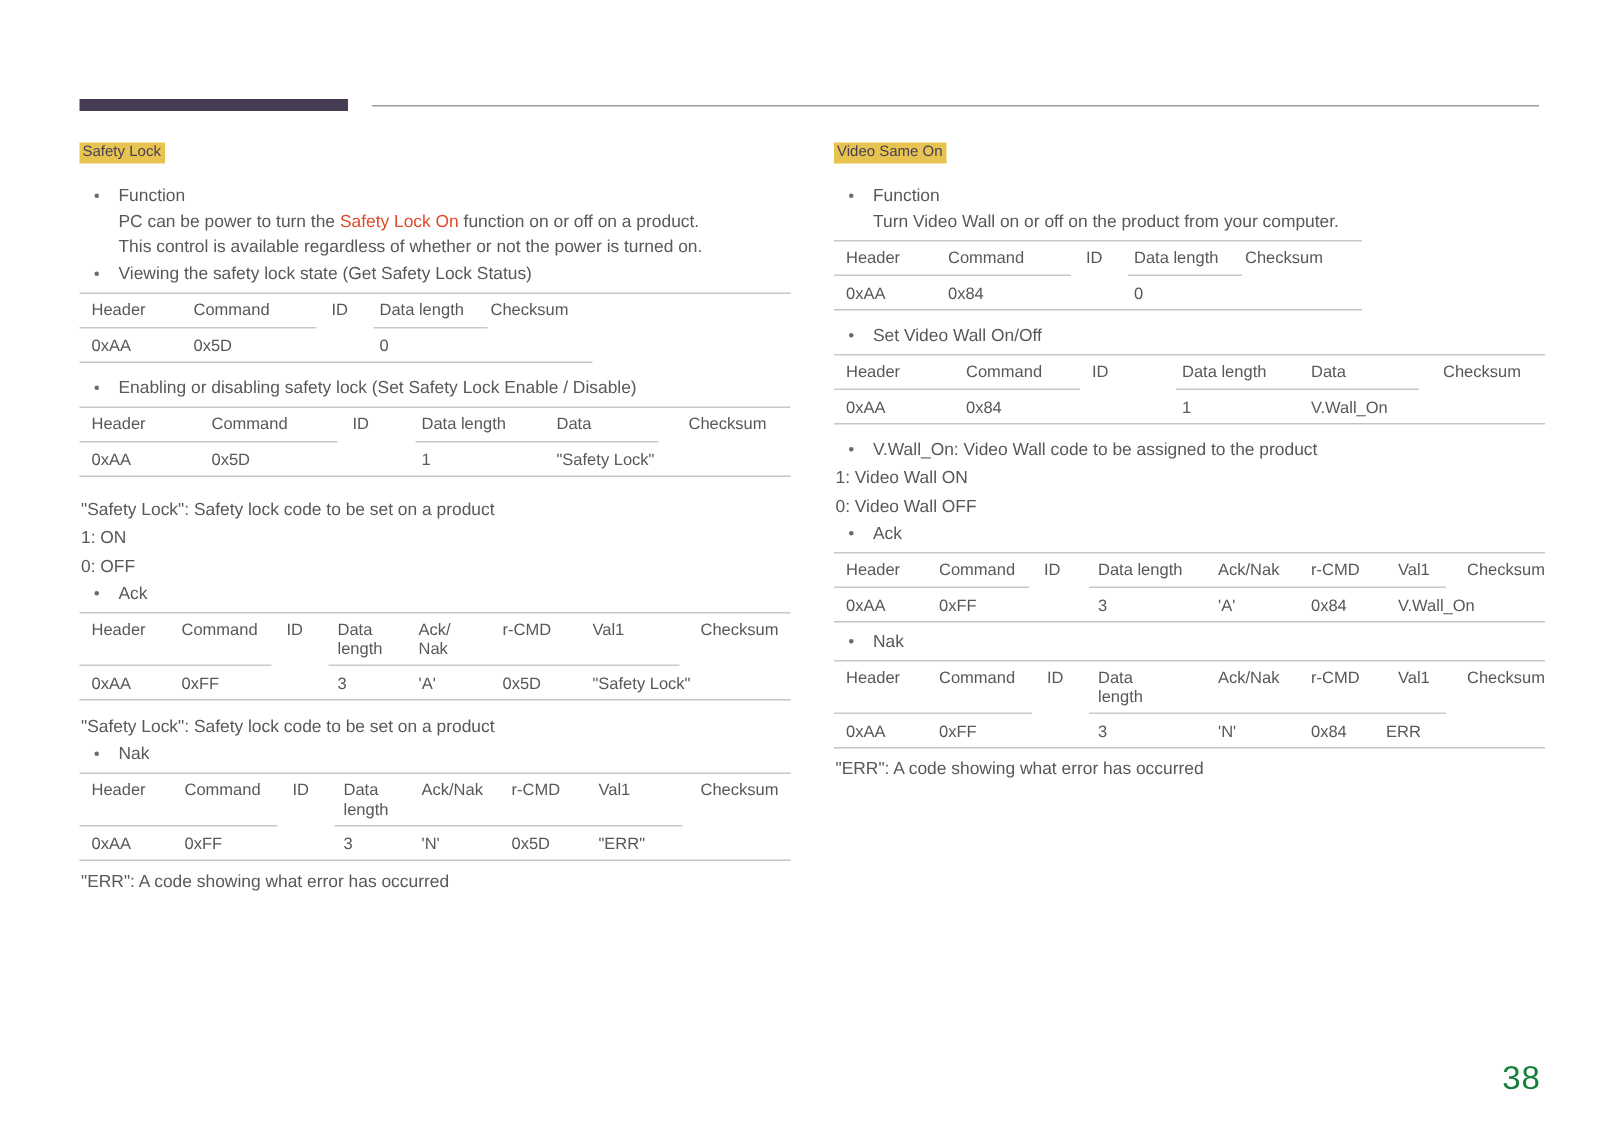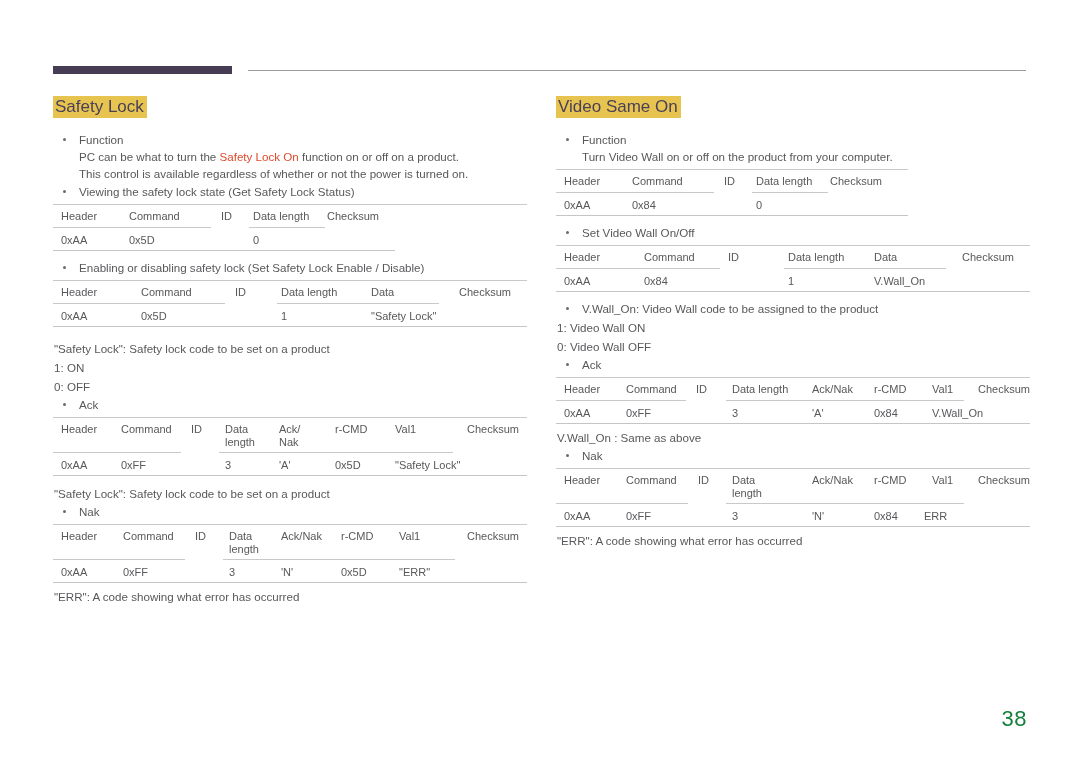--- a/index.html
+++ b/index.html
@@ -35,21 +35,21 @@
     position: absolute;
     top: 96px;
     width: 474px;
   }
   .col-left  { left: 53px; }
   .col-right { left: 556px; }
 
   
   h2.section {
     margin: 0 0 13px 0;
-    font-size: 17px;
+    font-size: 10px;
     font-weight: normal;
     color: #4a3f59;
     line-height: 1.28;
     display: block;
   }
   h2.section span.hl {
     background: #e7c44f;
     padding: 1px 3px 2px 2px;
     display: inline;
     box-decoration-break: clone;
@@ -148,21 +148,21 @@
 </div>
 
 <div class="col col-left">
 
   <h2 class="section">
     <span class="hl">Safety Lock</span>
   </h2>
 
   <div class="bullet">
     <span>Function</span>
-    <span class="sub"><span>PC can be what to turn the </span><span class="hlred">Safety Lock On</span><span> function on or off on a product.</span></span>
+    <span class="sub"><span>PC can be power to turn the </span><span class="hlred">Safety Lock On</span><span> function on or off on a product.</span></span>
     <span class="sub">This control is available regardless of whether or not the power is turned on.</span>
   </div>
 
   <div class="bullet">Viewing the safety lock state (Get Safety Lock Status)</div>
 
   <div class="tbl">
     <div class="rule-top"></div>
     <div class="row header">
       <span class="cell" style="left:8px">Header</span>
       <span class="cell" style="left:76px">Command</span>
@@ -390,21 +390,20 @@
       <span class="cell" style="left:256px">'A'</span>
       <span class="cell" style="left:318px">0x84</span>
       <span class="cell" style="left:376px">V.Wall_On</span>
       <span class="cell" style="left:422px"></span>
     </div>
     <div class="rule-bottom" style="width:474px"></div>
   </div>
 
   <div class="spacer4"></div>
 
-  <p class="plain">V.Wall_On : Same as above</p>
 
   <div class="bullet">Nak</div>
 
   <div class="tbl">
     <div class="rule-top" style="width:474px"></div>
     <div class="row header tall">
       <span class="cell" style="left:8px">Header</span>
       <span class="cell" style="left:70px">Command</span>
       <span class="cell" style="left:142px">ID</span>
       <span class="cell" style="left:176px">Data

